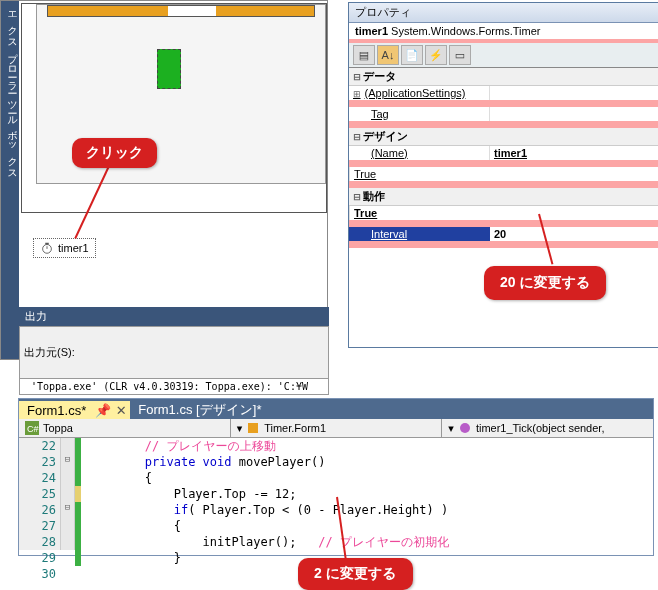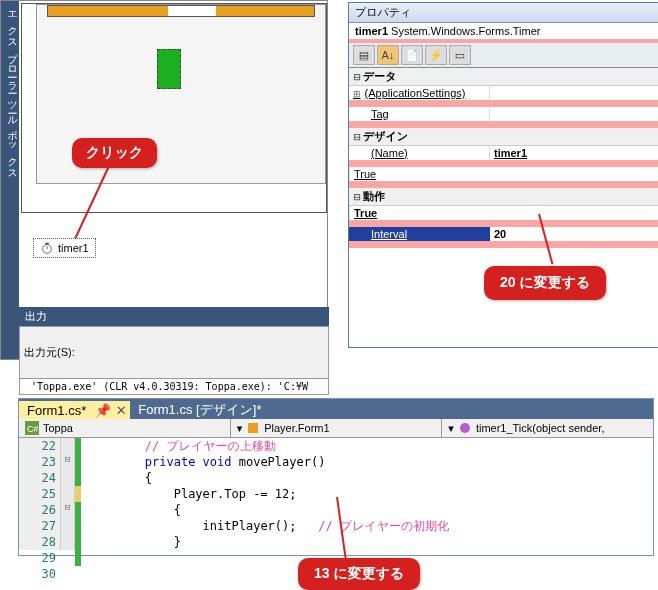--- a/index.html
+++ b/index.html
@@ -181,21 +181,21 @@
             <rect width="14" height="14" fill="#6a9c3a"></rect>
             <text x="2" y="11" font-size="9" fill="#fff">C#</text>
           </svg></span>
         <span>Toppa</span>
       </div>
     <div class="code-nav-cell">
         <span>▾</span>
         <span class="ico"><svg viewBox="0 0 14 14">
             <rect x="2" y="2" width="10" height="10" fill="#e8a020"></rect>
           </svg></span>
-        <span>Player.Form1</span>
+        <span>Timer.Form1</span>
       </div>
     <div class="code-nav-cell">
         <span>▾</span>
         <span class="ico"><svg viewBox="0 0 14 14">
             <circle cx="7" cy="7" r="5" fill="#b85cc8"></circle>
           </svg></span>
         <span>timer1_Tick(object sender,</span>
       </div>
   </div>
   <div class="code-body">
@@ -230,22 +230,23 @@
         <div class="g"></div>
         <div class="g"></div>
         <div class="g"></div>
         <div></div>
     </div>
     <div class="code-lines">
       <div><span class="cm">        // プレイヤーの上移動</span></div>
       <div><span class="kw">        private</span><span class="kw"> void</span><span> movePlayer()</span></div>
       <div>        {</div>
       <div>            Player.Top -= 12;</div>
+      <div><span class="kw">            if</span><span>( Player.Top &lt; (0 - Player.Height) )</span></div>
       <div>            {</div>
       <div><span>                initPlayer();   </span><span class="cm">// プレイヤーの初期化</span></div>
       <div>            }</div>
       <div></div>
     </div>
   </div>
 </div>
 
 <div class="callout-line-12"></div>
-<div class="change12-callout">13 に変更する</div>
+<div class="change12-callout">2 に変更する</div>
 
 </body></html>

